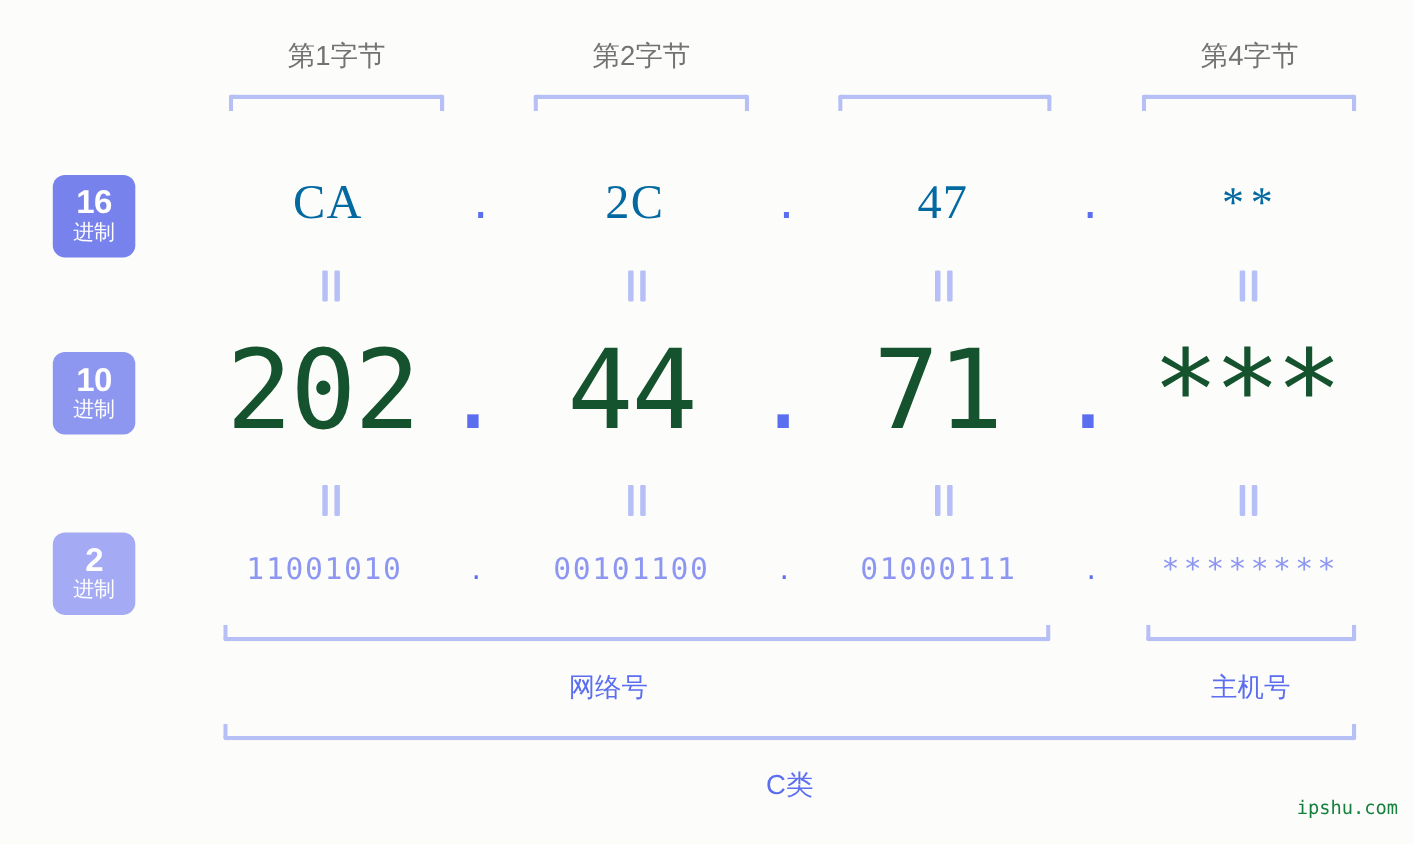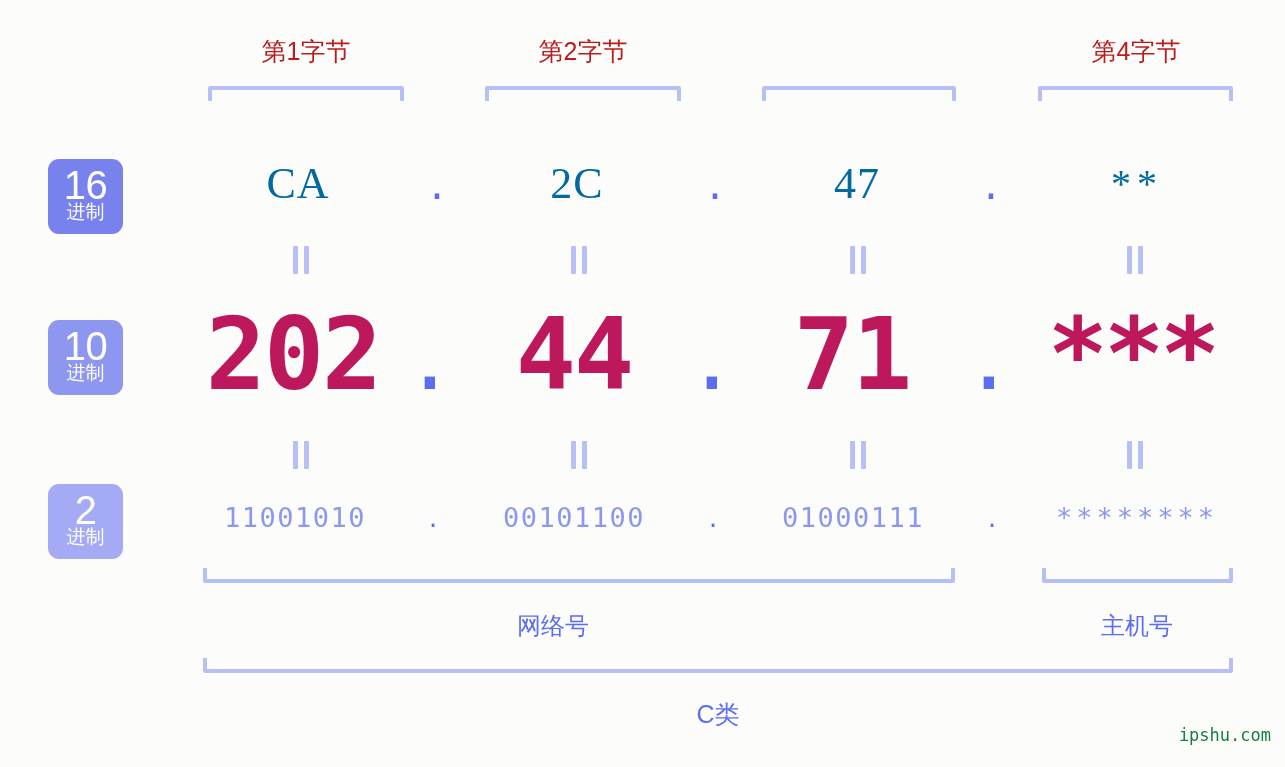--- a/index.html
+++ b/index.html
@@ -24,21 +24,21 @@
   }
 
   
   .byte-label {
     position: absolute;
     top: 34px;
     width: 200px;
     text-align: center;
     font-size: 25px;
     line-height: 34px;
-    color: #b91c1c;
+    color: #737373;
     font-family: "Liberation Sans", "DejaVu Sans", sans-serif;
     letter-spacing: 0px;
     white-space: nowrap;
   }
 
   
   .bracket-top {
     position: absolute;
     top: 86px;
     height: 15px;
@@ -68,23 +68,23 @@
     height: 75px;
     border-radius: 11px;
     color: #ffffff;
     display: flex;
     flex-direction: column;
     align-items: center;
     justify-content: center;
     box-sizing: border-box;
   }
   .base-badge .num {
-    font-size: 40px;
+    font-size: 30px;
     line-height: 30px;
-    font-weight: 400;
+    font-weight: 700;
     letter-spacing: -0.5px;
   }
   .base-badge .word {
     font-size: 19px;
     line-height: 22px;
     margin-top: 1px;
     letter-spacing: 0px;
   }
   .badge-hex { background: #7782ec; top: 159px; }
   .badge-dec { background: #8e97f0; top: 320px; }
@@ -112,23 +112,23 @@
     font-size: 40px;
     letter-spacing: 6px;
   }
 
   
   .row-dec .val-cell {
     top: 300px;
     width: 200px;
     font-size: 100px;
     line-height: 110px;
-    color: #be185d;
+    color: #14532d;
     font-family: "DejaVu Sans Mono", "Liberation Mono", monospace;
-    font-weight: 700;
+    font-weight: 400;
     letter-spacing: -2px;
     text-align: center;
   }
   .row-dec .val-cell.mask {
     letter-spacing: -4px;
   }
 
   
   .row-bin .val-cell {
     top: 498px;

